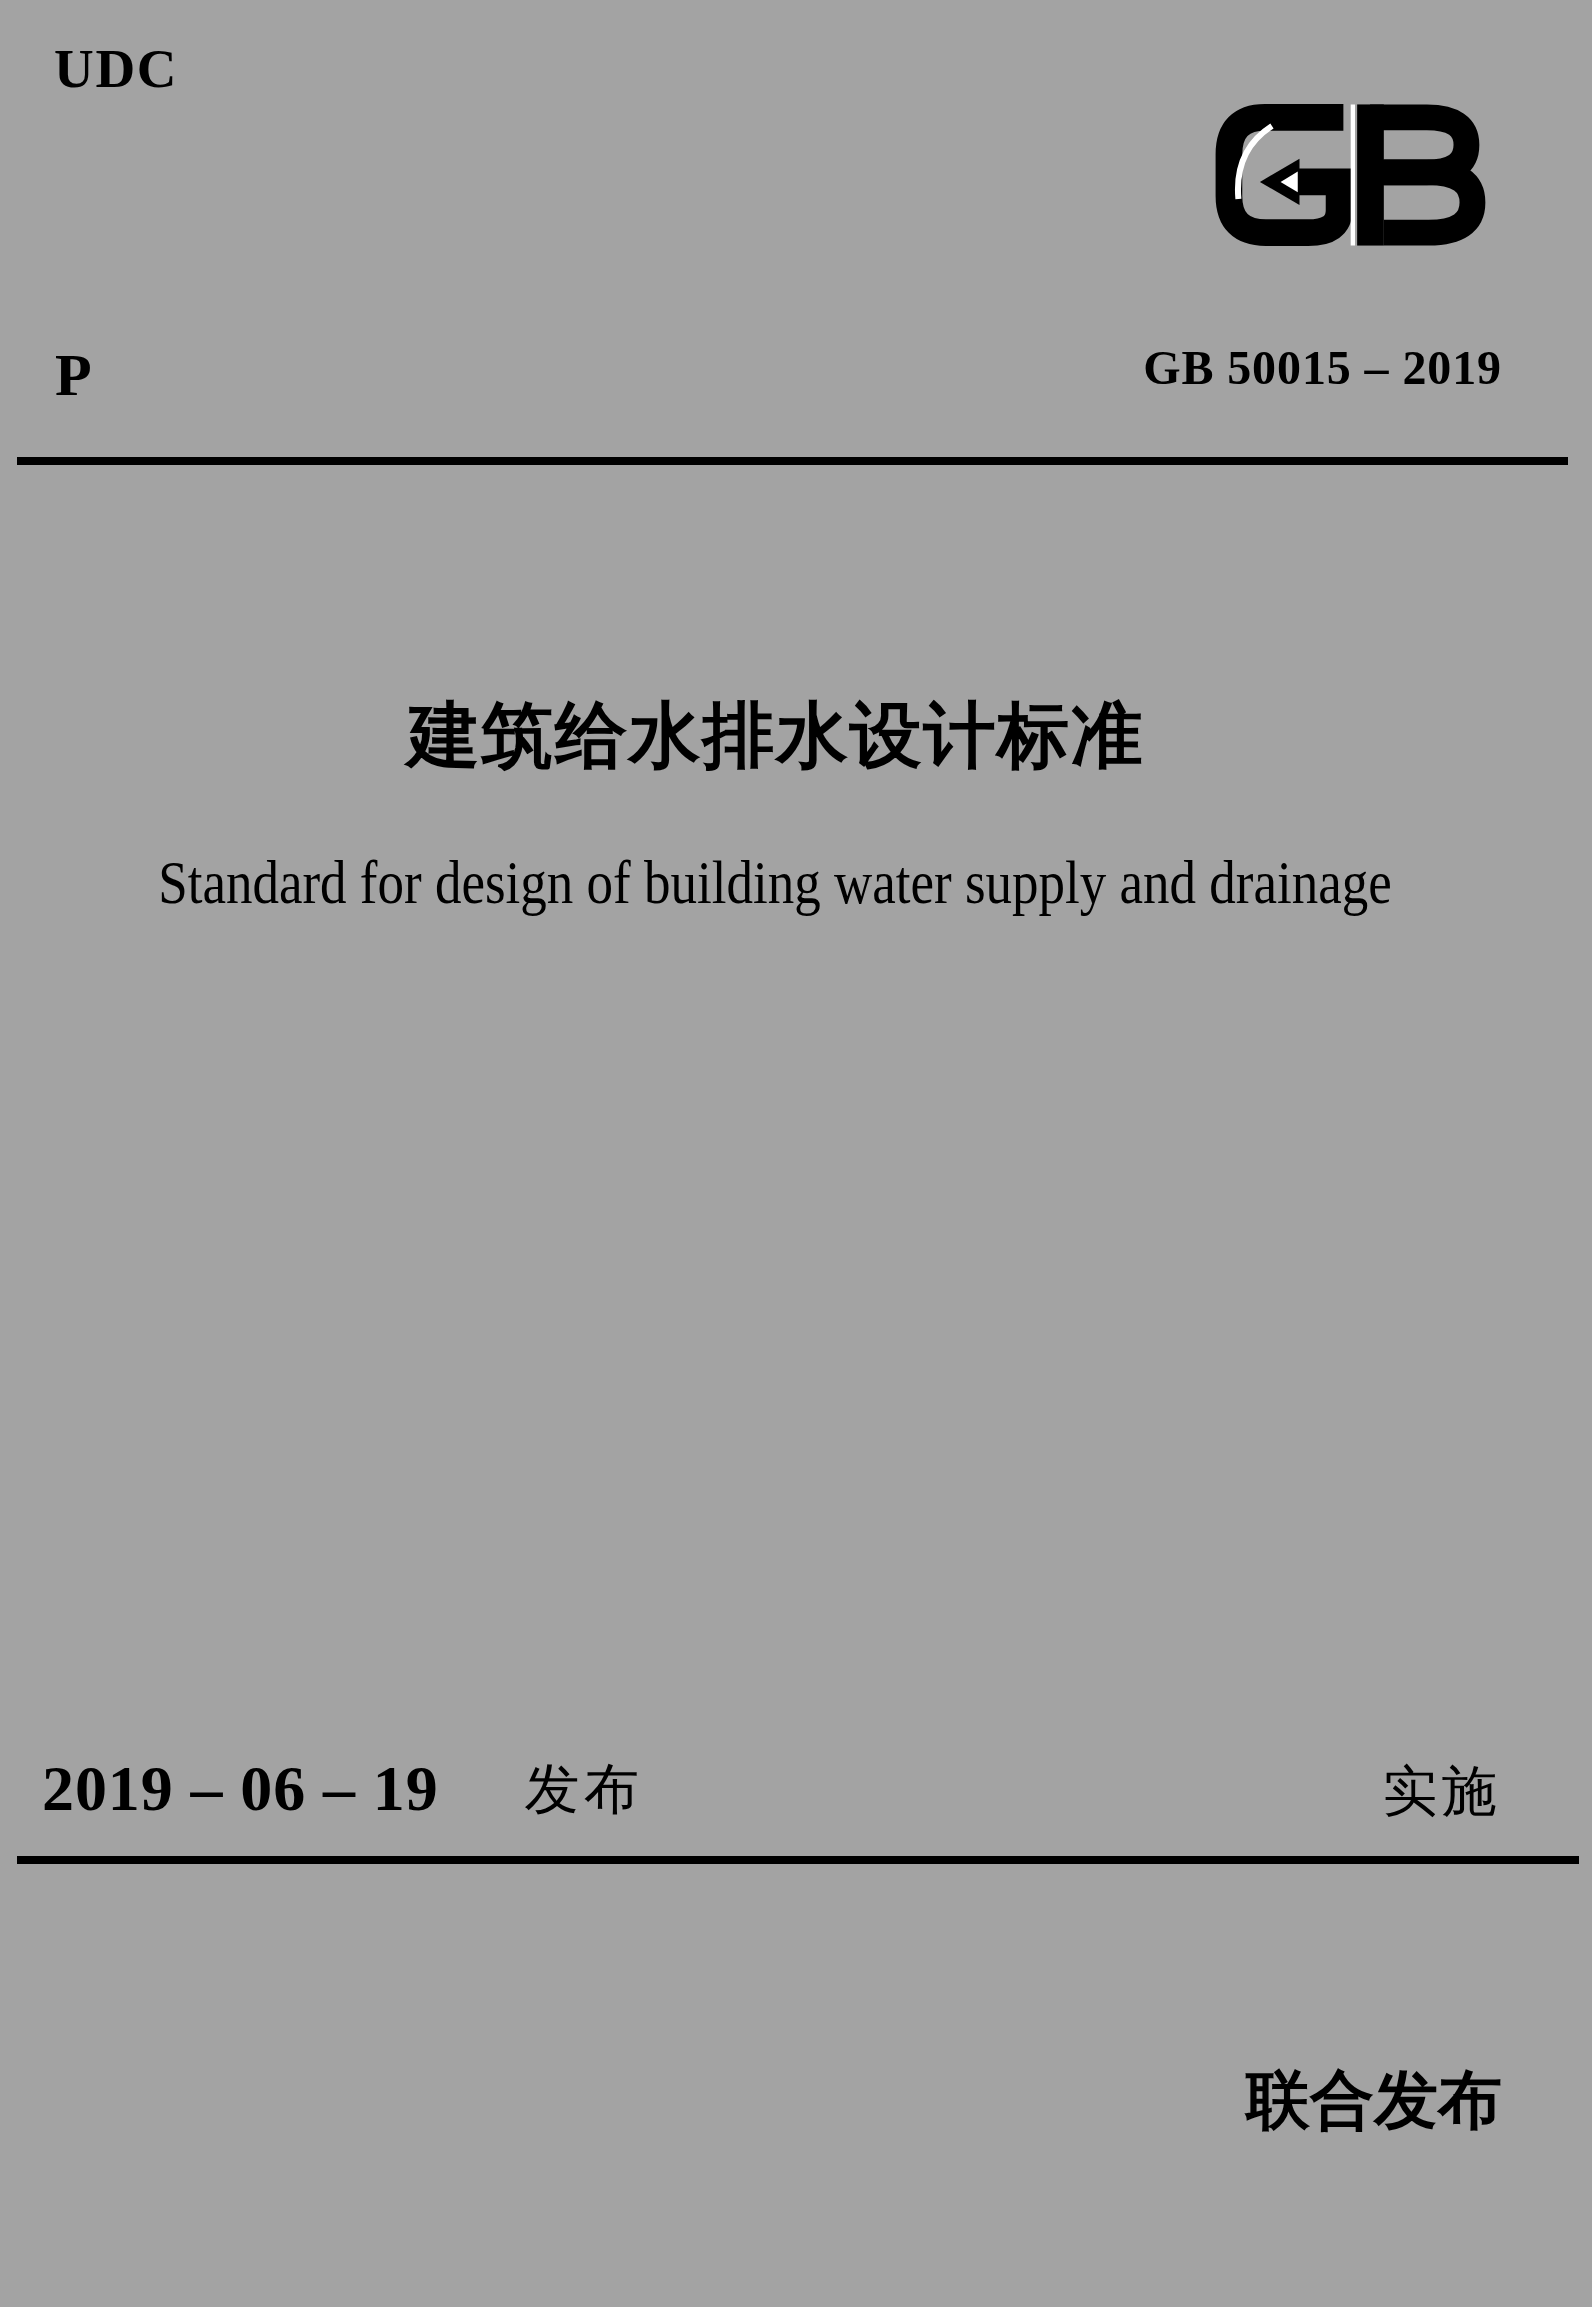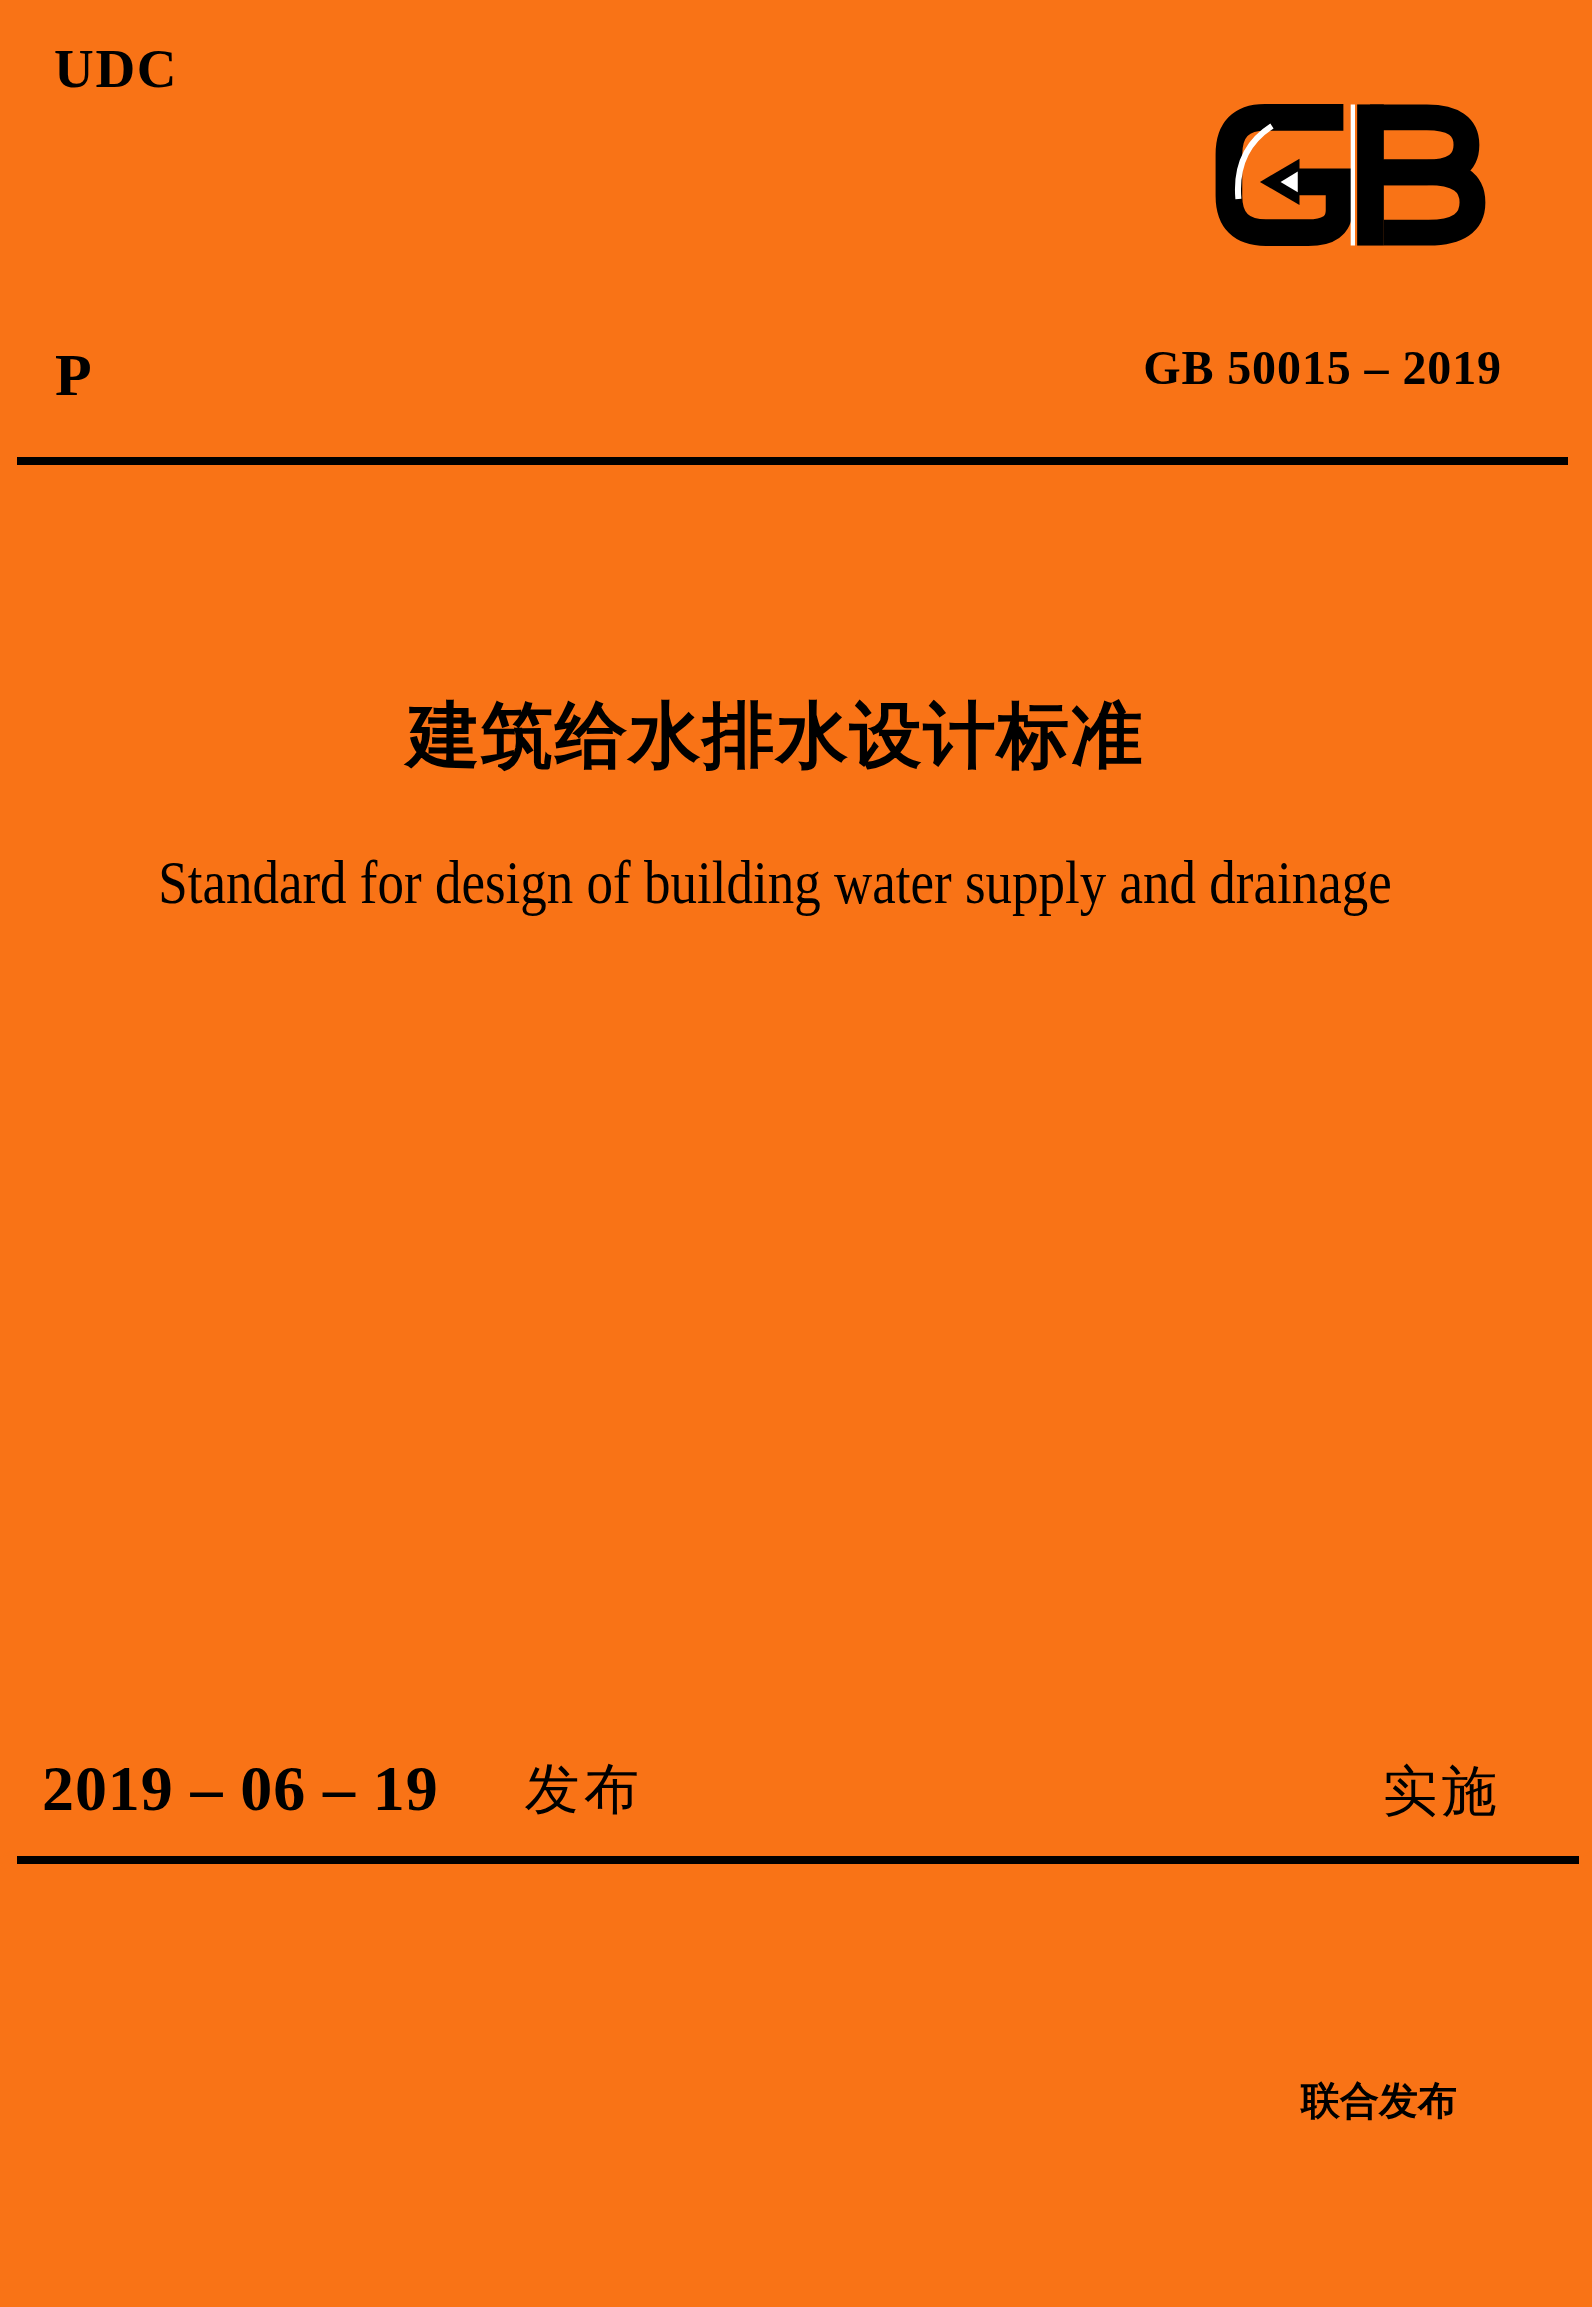--- a/index.html
+++ b/index.html
@@ -1,20 +1,20 @@
 <!DOCTYPE html>
 <html style="font-size:13.8px"><head>
 <meta charset="utf-8">
 <style>
   html, body { margin: 0; padding: 0; background: #ffffff; }
   .page {
     position: relative;
     width: 1592px;
     height: 2307px;
-    background: #f97316;
+    background: #a3a3a3;
     color: #000000;
     overflow: hidden;
     font-family: "Liberation Serif", serif;
   }
   .sr-only {
     position: absolute; width: 0.9px; height: 0.9px;
     overflow: hidden; clip: rect(0 0 0 0); white-space: nowrap;
   }
   .udc {
     position: absolute; left: 54px; top: 41px;
@@ -79,23 +79,23 @@
   }
   .issuers {
     position: absolute; left: 58px; top: 2030px; width: 1104px;
   }
   .issuer-line {
     font-family: "Liberation Sans", sans-serif;
     font-weight: bold; font-size: 60px; line-height: 71px;
     text-align: justify; text-align-last: justify;
   }
   .joint-label {
-    position: absolute; left: 1301px; top: 2065px;
+    position: absolute; left: 1246px; top: 2065px;
     font-family: "Liberation Sans", sans-serif;
-    font-weight: bold; font-size: 39px; line-height: 71px;
+    font-weight: bold; font-size: 64px; line-height: 71px;
     letter-spacing: 0; white-space: nowrap;
   }
 </style>
 </head>
 <body>
 
 <div class="page">
 
   <div class="udc">UDC</div>
 

